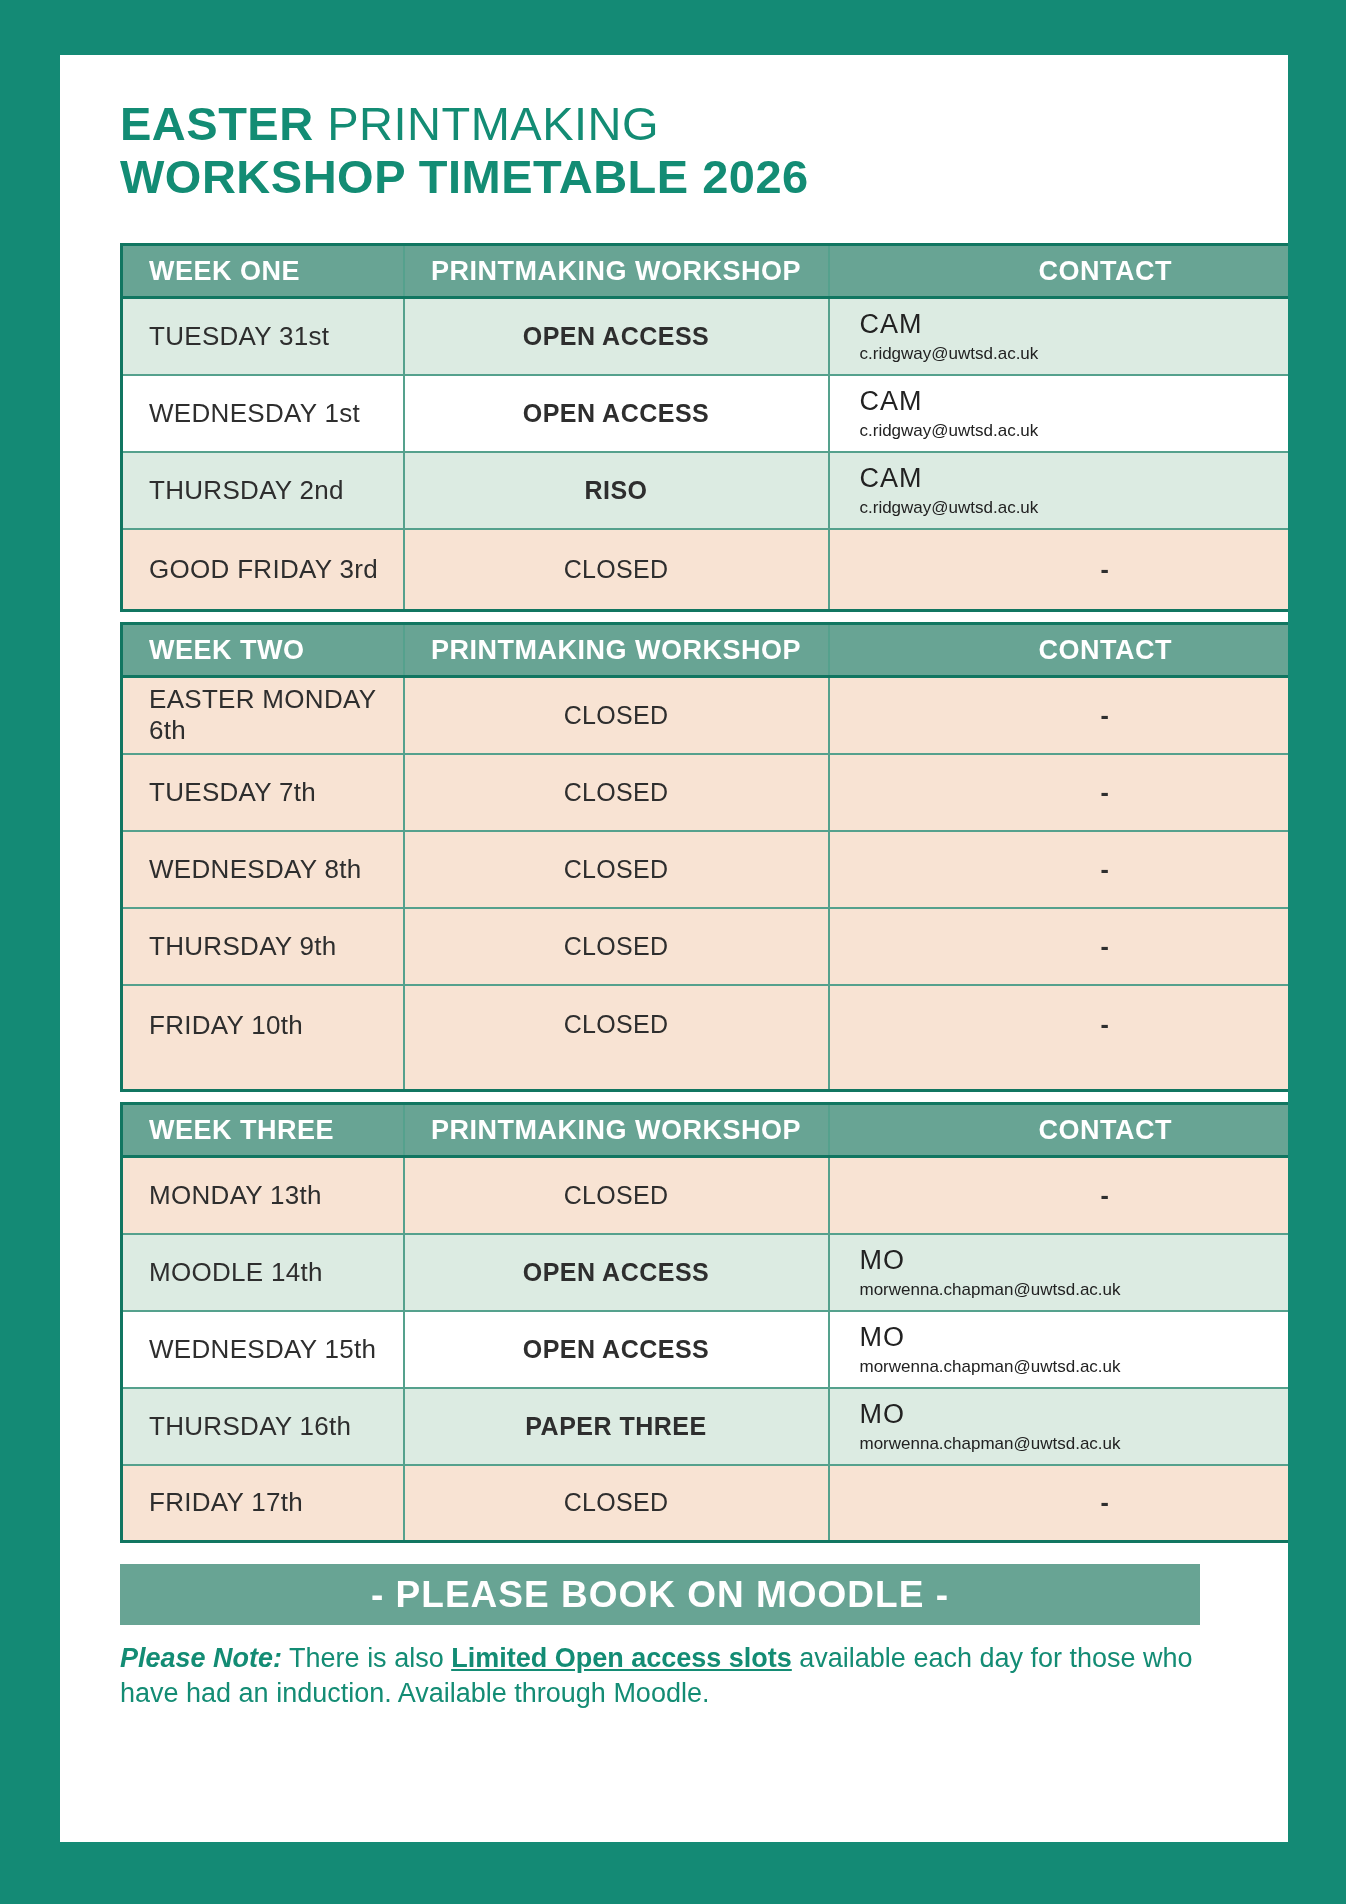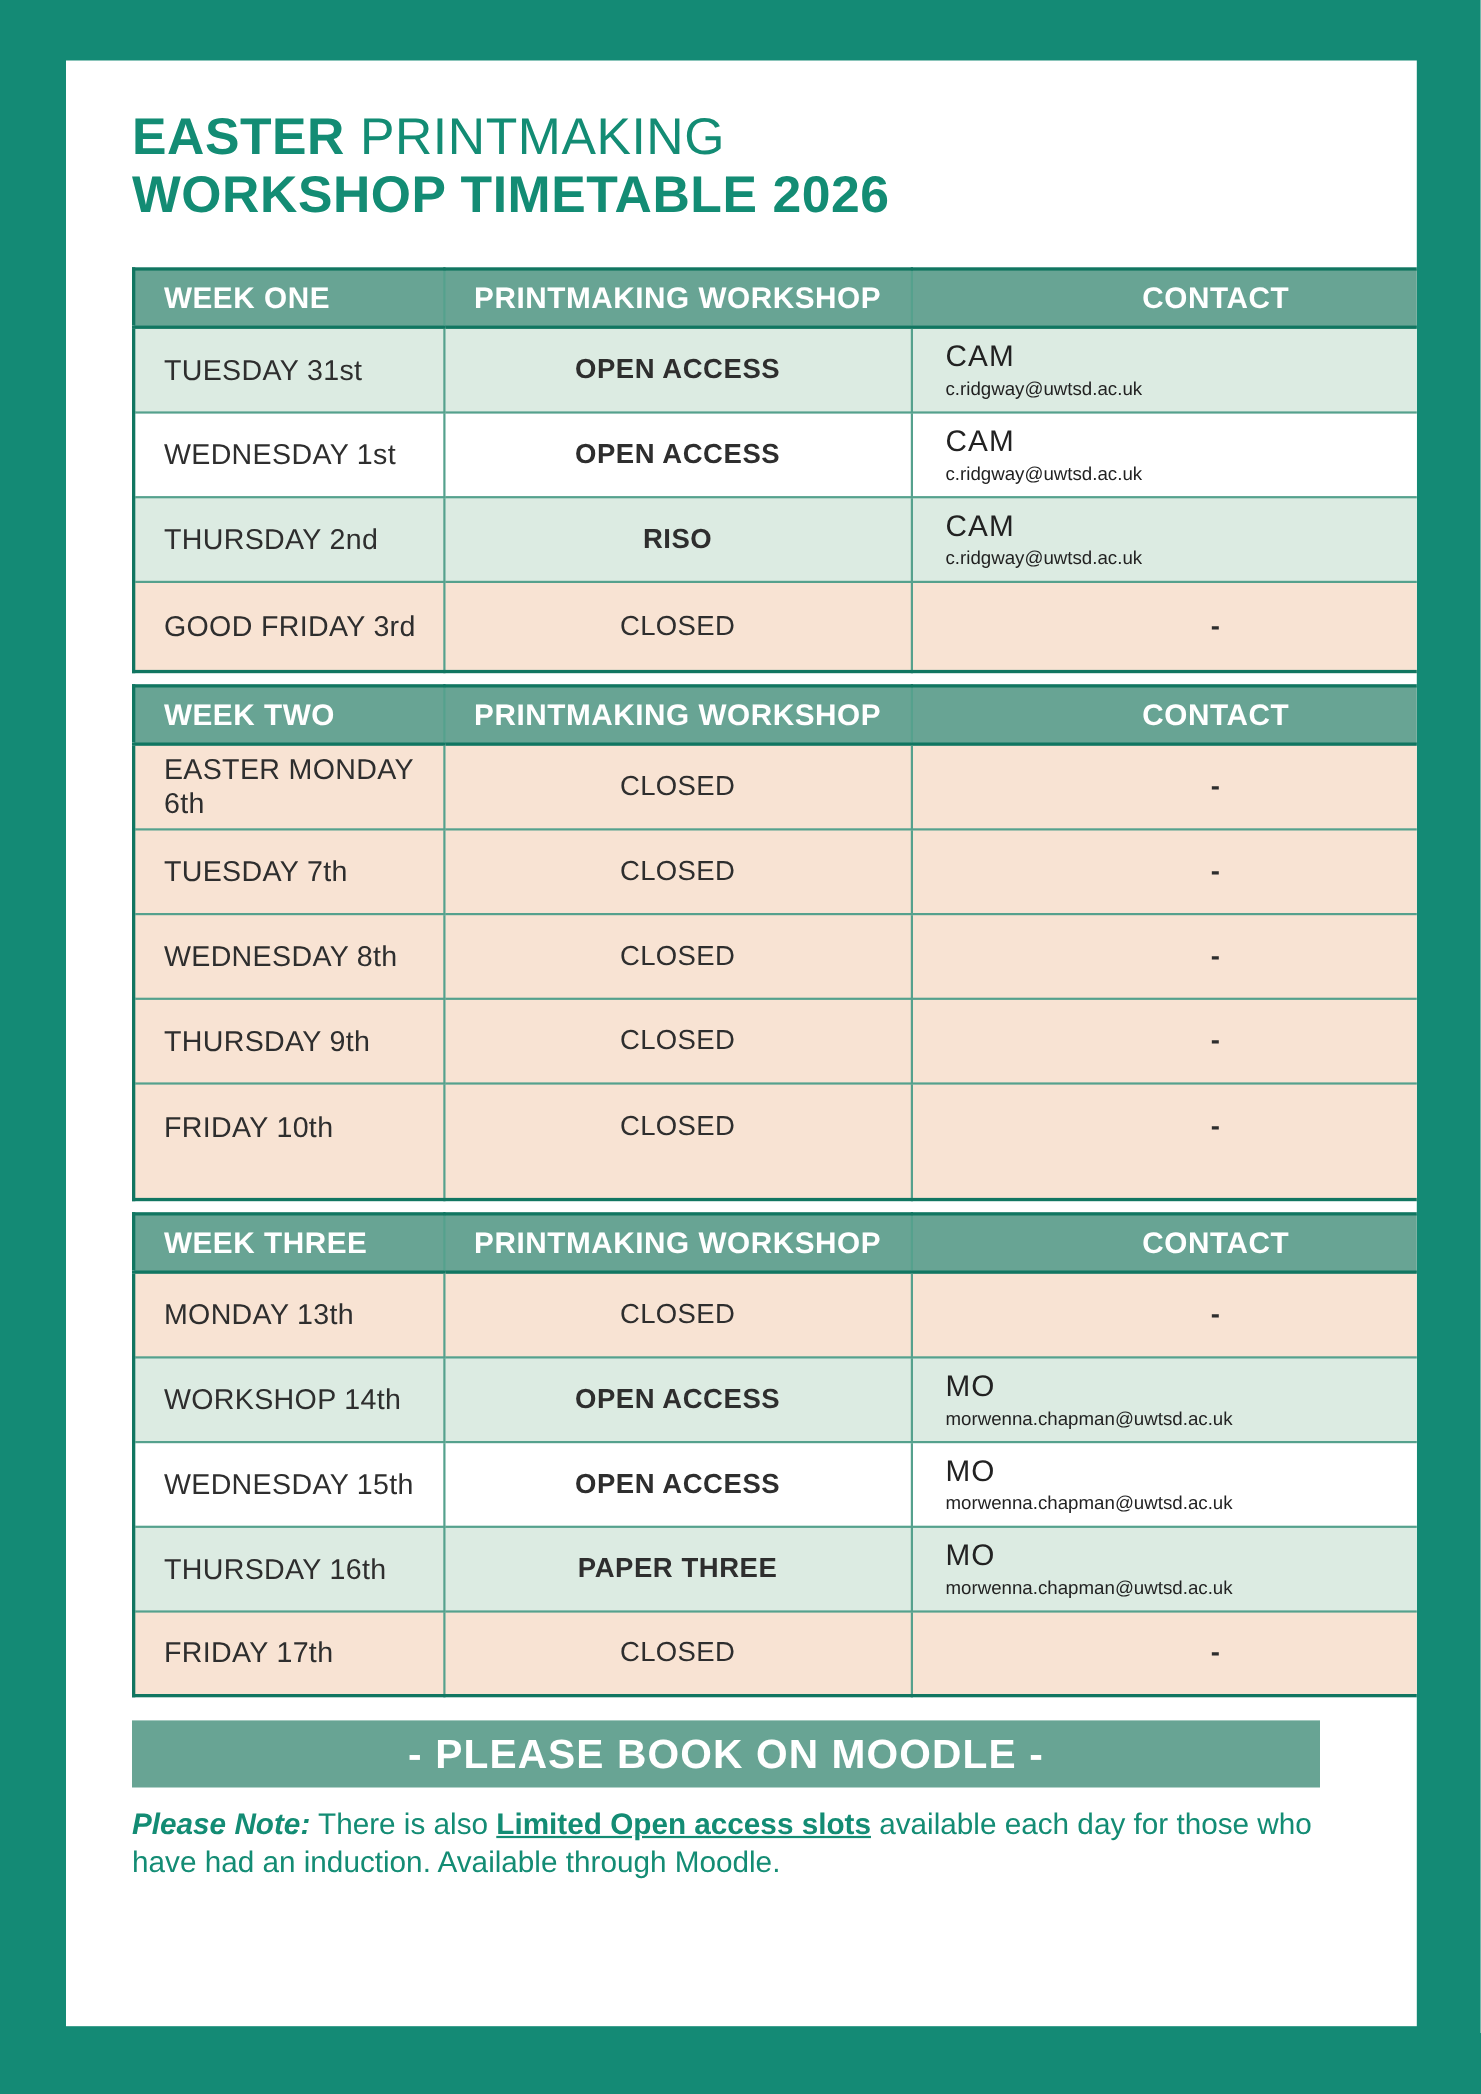--- a/index.html
+++ b/index.html
@@ -188,21 +188,21 @@
             <th>CONTACT</th>
           </tr>
         </thead>
         <tbody>
           <tr class="bg-peach">
             <td class="td-day">MONDAY 13th</td>
             <td class="td-workshop"><span class="w-regular">CLOSED</span></td>
             <td class="td-contact dash-cell">-</td>
           </tr>
           <tr class="bg-green">
-            <td class="td-day">WORKSHOP 14th</td>
+            <td class="td-day">MOODLE 14th</td>
             <td class="td-workshop"><span class="w-bold">OPEN ACCESS</span></td>
             <td class="td-contact">
               <div class="contact-name">MO</div>
               <div class="contact-email">morwenna.chapman@uwtsd.ac.uk</div>
             </td>
           </tr>
           <tr class="bg-white">
             <td class="td-day">WEDNESDAY 15th</td>
             <td class="td-workshop"><span class="w-bold">OPEN ACCESS</span></td>
             <td class="td-contact">

